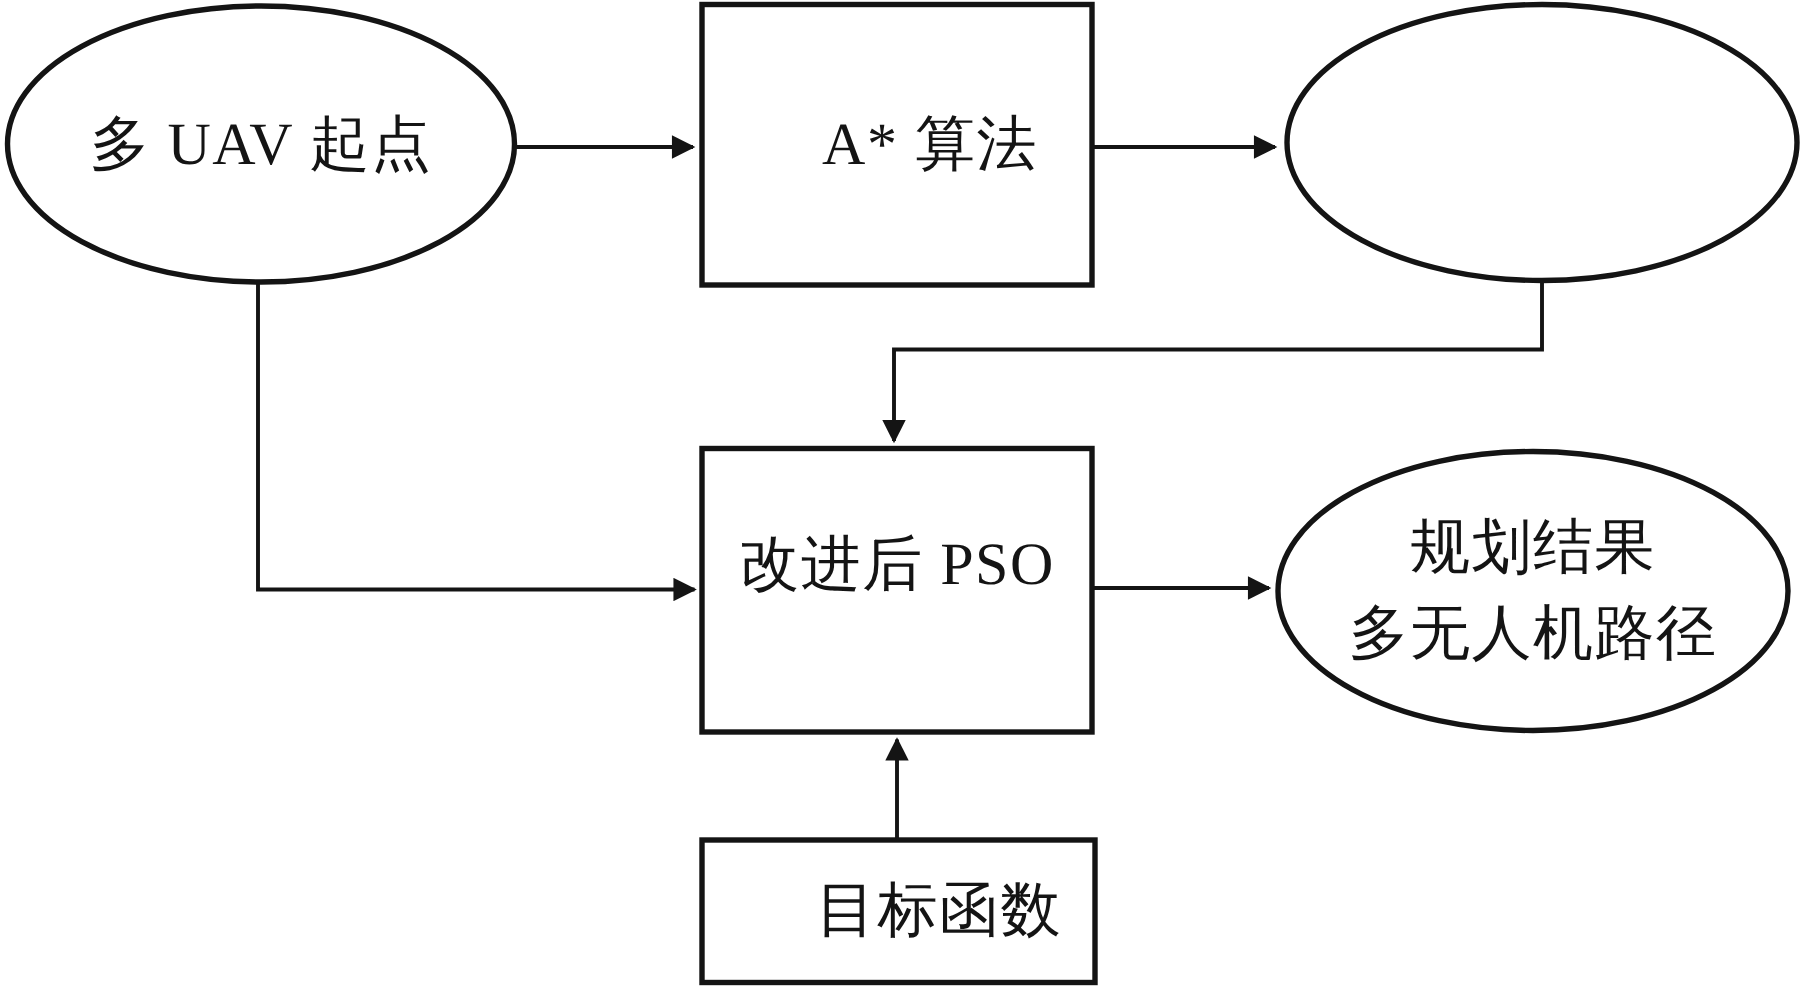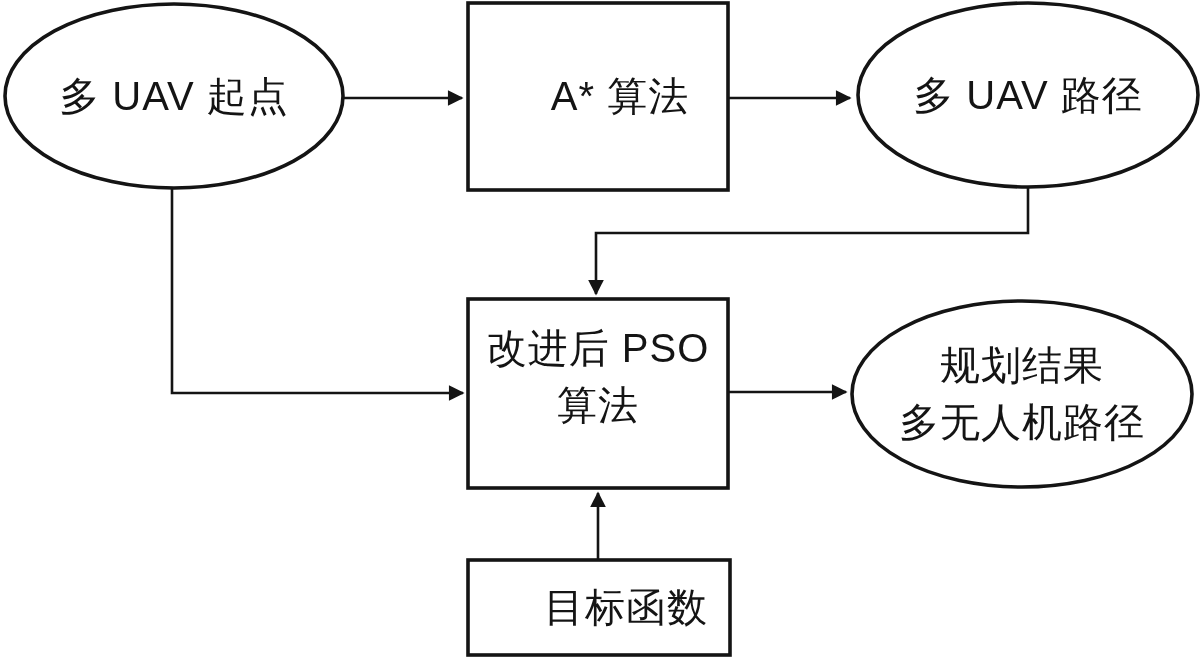--- a/index.html
+++ b/index.html
@@ -1,21 +1,21 @@
 <!DOCTYPE html>
 <html><head>
 <meta charset="utf-8">
 <style>
   html, body { margin: 0; padding: 0; background: #ffffff; }
   .canvas {
     position: relative;
     width: 1200px;
     height: 660px;
     background: #ffffff;
-    font-family: Liberation Sans, sans-serif;
+    font-family: Liberation Serif, serif;
     color: #141414;
     overflow: hidden;
   }
   .canvas svg { position: absolute; left: 0; top: 0; }
   .shape { fill: none; stroke: #141414; stroke-width: 3.6px; }
   .edge  { fill: none; stroke: #141414; stroke-width: 2.6px; }
   .arrowhead { fill: #141414; }
   .label {
     position: absolute;
     display: flex;
@@ -57,27 +57,23 @@
   </svg>
 
   <div class="label" style="left:5px; top:4px; width:338px; height:184px;">
     <span>多 UAV 起点</span>
   </div>
 
   <div class="label" style="left:468px; top:3px; width:304px; height:187px;">
     <span>A* 算法</span>
   </div>
 
-  <div class="label" style="left:858px; top:3px; width:340px; height:184px;">
-    <span>多 UAV 路径</span>
-  </div>
 
   <div class="label" style="left:468px; top:282px; width:260px; height:189px;">
     <span>改进后 PSO</span>
-    <span>算法</span>
   </div>
 
   <div class="label" style="left:852px; top:301px; width:340px; height:186px;">
     <span>规划结果</span>
     <span>多无人机路径</span>
   </div>
 
   <div class="label" style="left:468px; top:560px; width:316px; height:95px;">
     <span>目标函数</span>
   </div>

